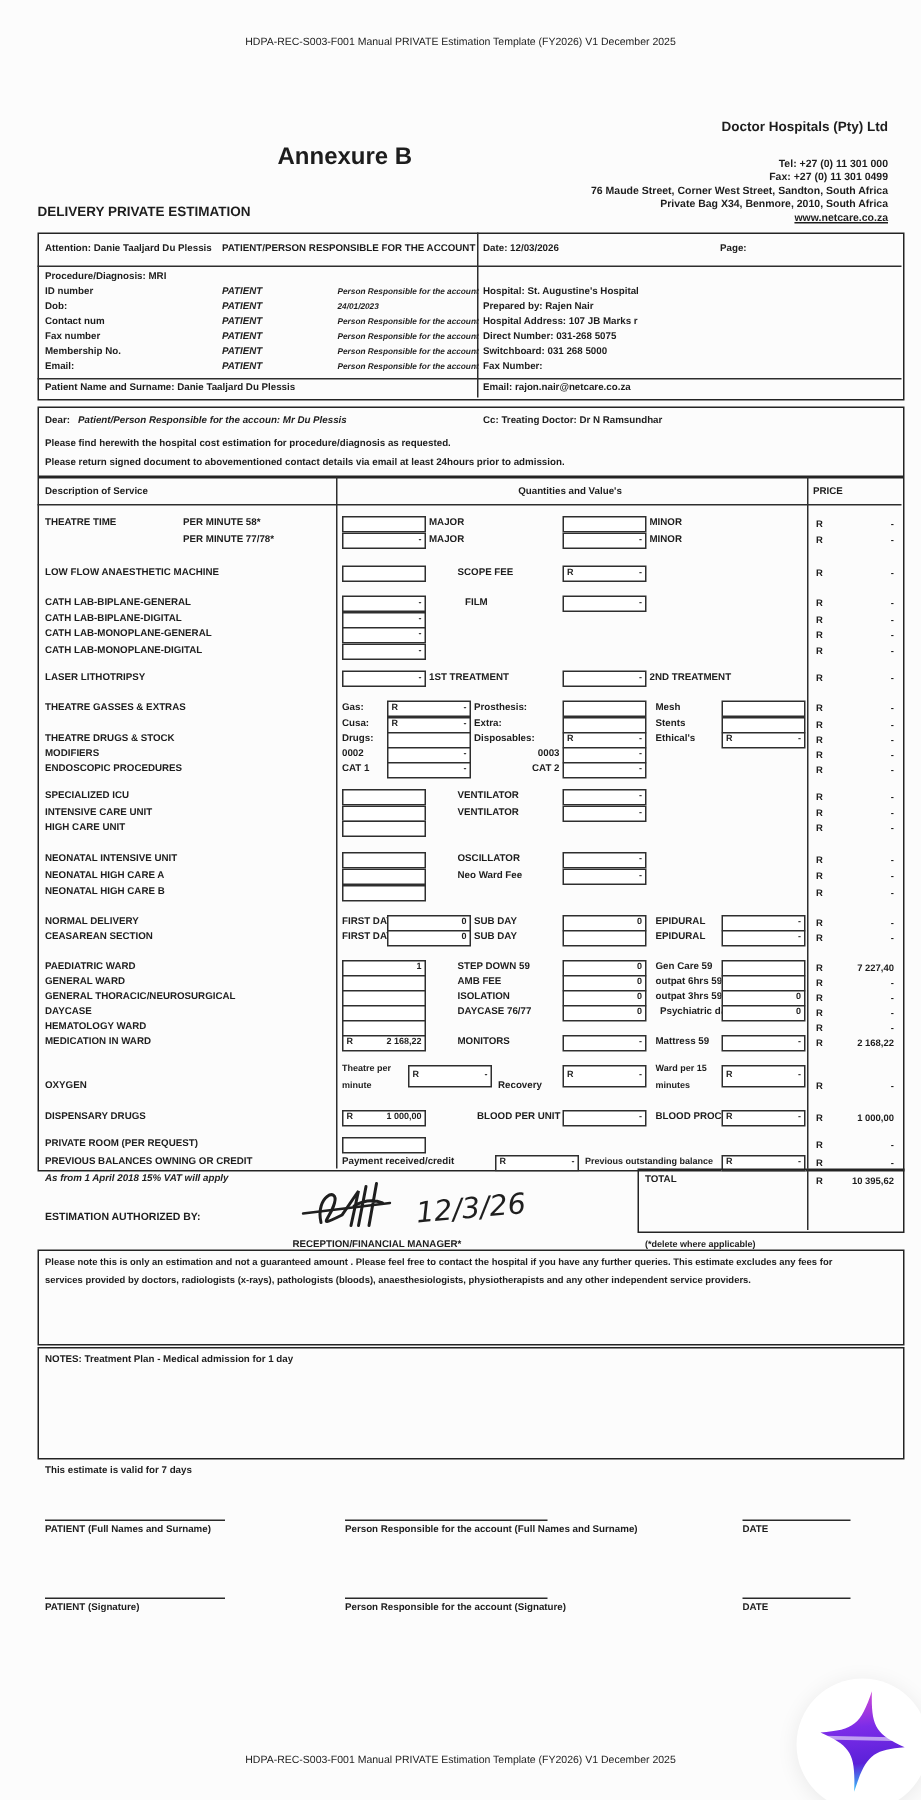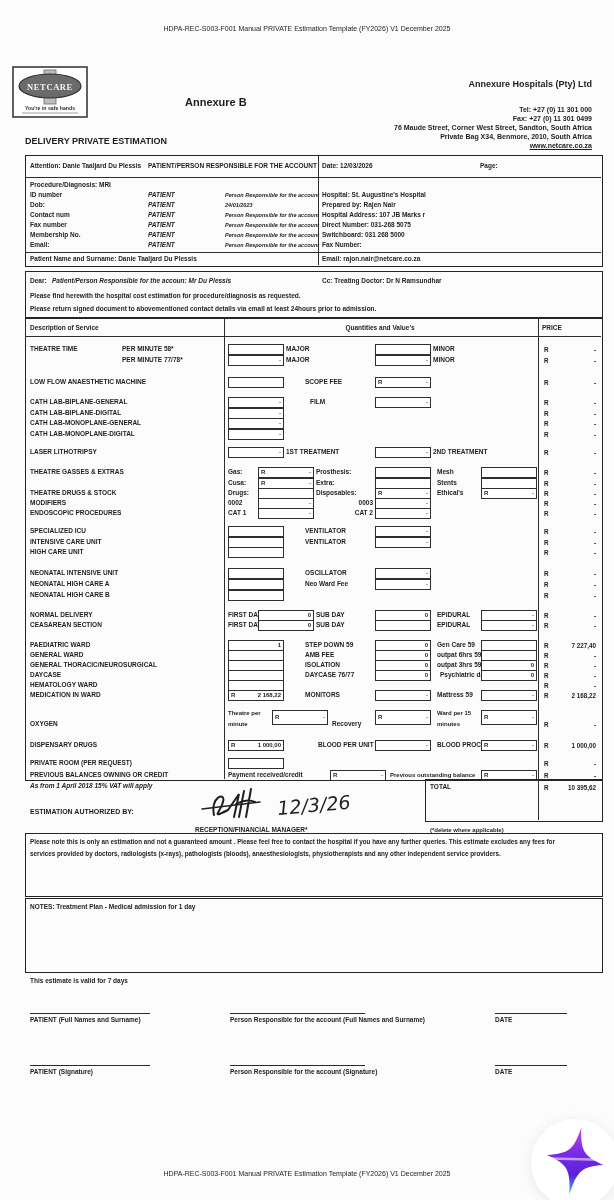--- a/index.html
+++ b/index.html
@@ -5,21 +5,21 @@
   html,body{margin:0;padding:0;background:#ececec;font-family:"Liberation Sans",sans-serif;}
   .page{position:relative;width:614px;height:1200px;background:#fcfcfc;overflow:hidden;color:#1d1d1d;}
   .t{position:absolute;white-space:nowrap;font-size:6.5px;font-weight:700;line-height:1;}
   .n{font-weight:400;}
   .i{font-style:italic;}
   .s55{font-size:5.5px;}
   .s6{font-size:6px;}
   .s63{font-size:6.3px;}
   .s7{font-size:7px;}
   .s9{font-size:9px;}
-  .s11{font-size:11px;}
+  .s11{font-size:16px;}
   .ctr{transform:translateX(-50%);}
   .ra{text-align:right;}
   .uline{text-decoration:underline;}
   .frame{position:absolute;border:1.5px solid #242424;}
   .hl{position:absolute;border-top:1px solid #2e2e2e;height:0;}
   .vl{position:absolute;border-left:1px solid #2e2e2e;width:0;}
   .bx{position:absolute;width:54px;height:9px;border:1px solid #2e2e2e;background:#fff;}
   .bx.tall{height:13px;}
   .bx span{position:absolute;top:1px;font-size:6px;font-weight:700;}
   .bx .vv{right:2px;}
@@ -32,33 +32,23 @@
   .sigline{position:absolute;border-top:1.5px solid #2a2a2a;height:0;}
   .sparkle-circle{position:absolute;left:531px;top:1119px;width:88px;height:88px;background:#fff;border-radius:50%;box-shadow:0 2px 14px rgba(0,0,0,0.08);}
 </style>
 </head>
 <body>
 
 <div class="page">
 
   <div class="t s7 n ctr" style="left:307px;top:25px">HDPA-REC-S003-F001 Manual PRIVATE Estimation Template (FY2026) V1 December 2025</div>
 
-  <div style="position:absolute;left:12px;top:66px;width:76px;height:52px">
-    <svg width="76" height="52" viewBox="0 0 76 52">
-      <rect x="1" y="1" width="74" height="50" fill="#ffffff" stroke="#3a3a3a" stroke-width="1.6"></rect>
-      <rect x="32" y="4" width="12" height="34" fill="#bdbdbd" stroke="#6a6a6a" stroke-width="0.8"></rect>
-      <ellipse cx="38" cy="20" rx="31" ry="12" fill="#6b6b6b" stroke="#2c2c2c" stroke-width="1.2"></ellipse>
-      <text x="38" y="23.5" text-anchor="middle" font-size="8.5" font-weight="bold" letter-spacing="0.6" fill="#f3f3f3" font-family="Liberation Serif, serif">NETCARE</text>
-      <text x="38" y="44" text-anchor="middle" font-size="5.2" font-weight="bold" fill="#2e2e2e" font-family="Liberation Sans, sans-serif">You're in safe hands</text>
-      <line x1="10" y1="47" x2="66" y2="47" stroke="#8a8a8a" stroke-width="0.8"></line>
-    </svg>
-  </div>
 
   <div class="t s11" style="left:185px;top:97px">Annexure B</div>
-  <div class="t s9" style="right:22px;top:80px">Annexure  Hospitals (Pty) Ltd</div>
+  <div class="t s9" style="right:22px;top:80px">Doctor  Hospitals (Pty) Ltd</div>
   <div class="t s7" style="right:22px;top:106px">Tel: +27 (0) 11 301 000</div>
   <div class="t s7" style="right:22px;top:115px">Fax: +27 (0) 11 301 0499</div>
   <div class="t s7" style="right:22px;top:124px">76 Maude Street, Corner West Street, Sandton, South Africa</div>
   <div class="t s7" style="right:22px;top:133px">Private Bag X34, Benmore, 2010, South Africa</div>
   <div class="t s7 uline" style="right:22px;top:142px">www.netcare.co.za</div>
   <div class="t s9" style="left:25px;top:137px">DELIVERY PRIVATE ESTIMATION</div>
 
   <div class="frame" style="left:25px;top:155px;width:576px;height:110px"></div>
   <div class="vl" style="left:318px;top:155px;height:110px"></div>
   <div class="hl" style="left:25px;top:177px;width:576px"></div>

